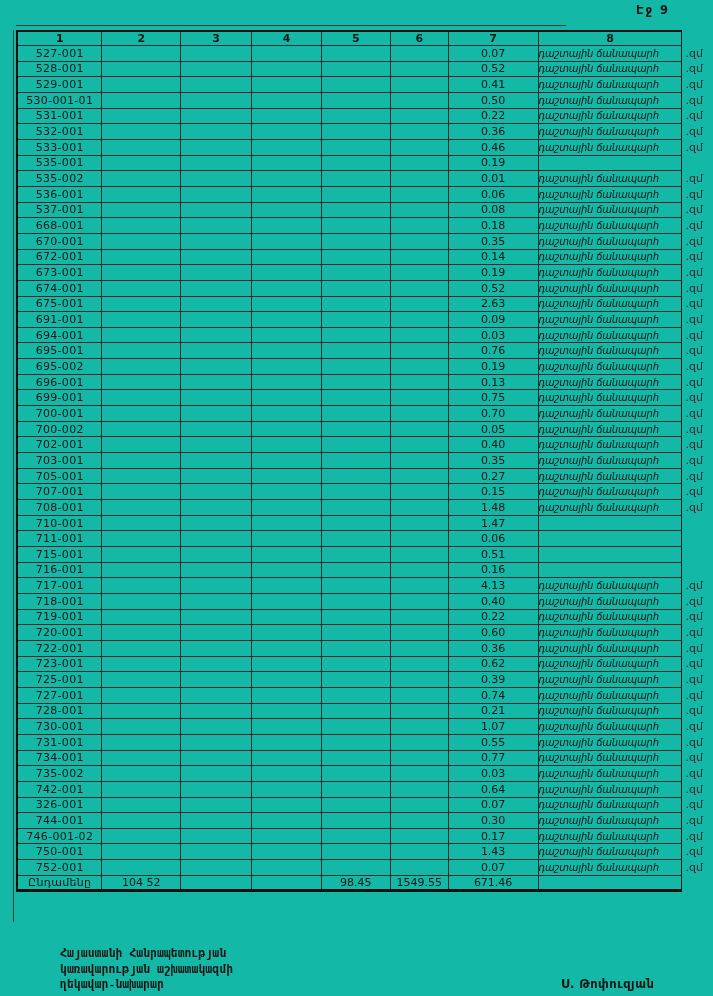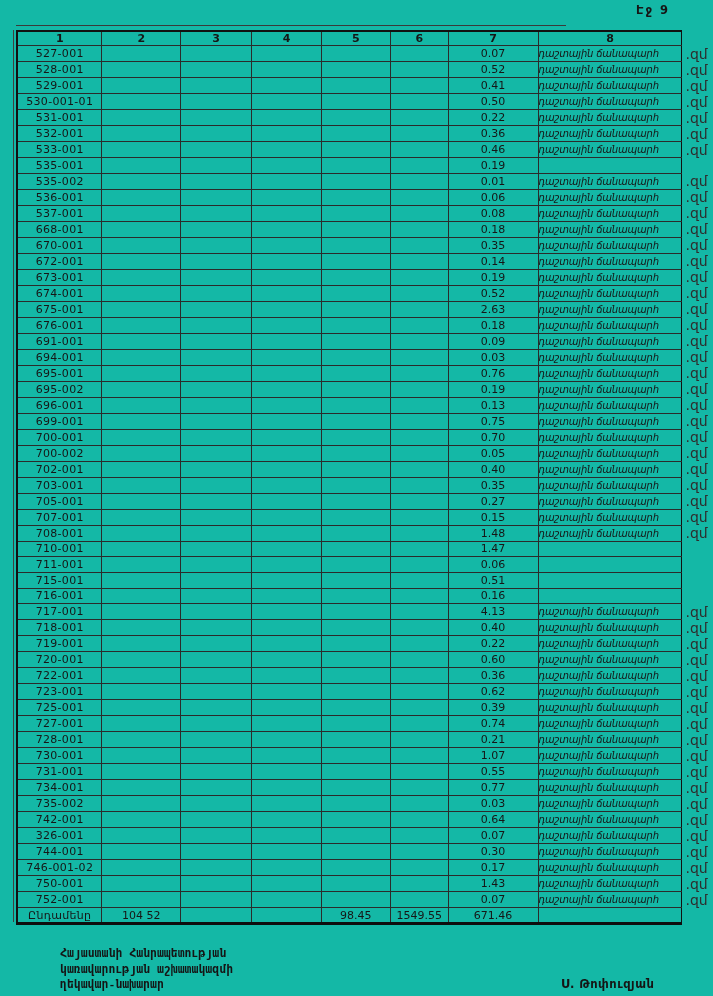--- a/index.html
+++ b/index.html
@@ -36,21 +36,21 @@
     color:#161616;
   }
   .grid thead tr { height:14px; }
   .grid tbody tr { height:15.66px; }
   .grid thead th { font-size:11px; font-weight:600; text-align:center; border-top:2px solid #111; }
   .grid td.c1 { font-size:11px; text-align:center; letter-spacing:0.3px; }
   .grid td.c7 { font-size:11px; text-align:center;margin-left:6px; }
   .grid td.c8 { font-size:10px; text-align:left; letter-spacing:-0.2px;font-style:italic; }
   .grid .c1 { border-left:2.5px solid #111; }
   .grid .c8r { border-right:1.6px solid #111; }
-  .grid .c9, .grid th.c9 { border:0; background:transparent; font-size:14px; color:#2e2e2e; padding-left:3px; text-align:left; }
+  .grid .c9, .grid th.c9 { border:0; background:transparent; font-size:11px; color:#2e2e2e; padding-left:3px; text-align:left; }
   .grid tr.total-row td { font-size:11px; text-align:center; }
   .grid tr.total-row td.c1 { font-size:11px; }
   .grid tr.total-row td:not(.c9) { border-bottom:3px solid #0e0e0e; }
   .footer-left {
     position:absolute; left:60px; top:946px;
     font-size:11.5px; font-weight:bold; line-height:15.5px; color:#151515;font-family:Liberation Mono, monospace;
   }
   .footer-right {
     position:absolute; left:561px; top:977px;
     font-size:11.5px; font-weight:bold; color:#151515; letter-spacing:0.5px;
@@ -272,31 +272,20 @@
           <td class="c2"></td>
           <td class="c3"></td>
           <td class="c4"></td>
           <td class="c5"></td>
           <td class="c6"></td>
           <td class="c7">2.63</td>
           <td class="c8 c8r">դաշտային ճանապարհ</td>
           <td class="c9">.զմ</td>
         </tr>
         <tr>
-          <td class="c1">676-001</td>
-          <td class="c2"></td>
-          <td class="c3"></td>
-          <td class="c4"></td>
-          <td class="c5"></td>
-          <td class="c6"></td>
-          <td class="c7">0.18</td>
-          <td class="c8 c8r">դաշտային ճանապարհ</td>
-          <td class="c9">.զմ</td>
-        </tr>
-        <tr>
           <td class="c1">691-001</td>
           <td class="c2"></td>
           <td class="c3"></td>
           <td class="c4"></td>
           <td class="c5"></td>
           <td class="c6"></td>
           <td class="c7">0.09</td>
           <td class="c8 c8r">դաշտային ճանապարհ</td>
           <td class="c9">.զմ</td>
         </tr>

